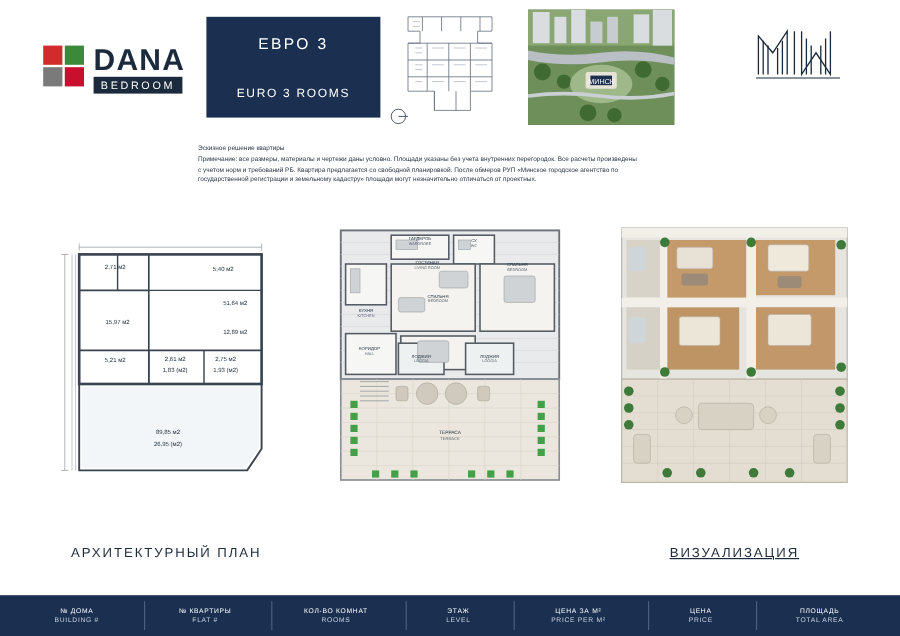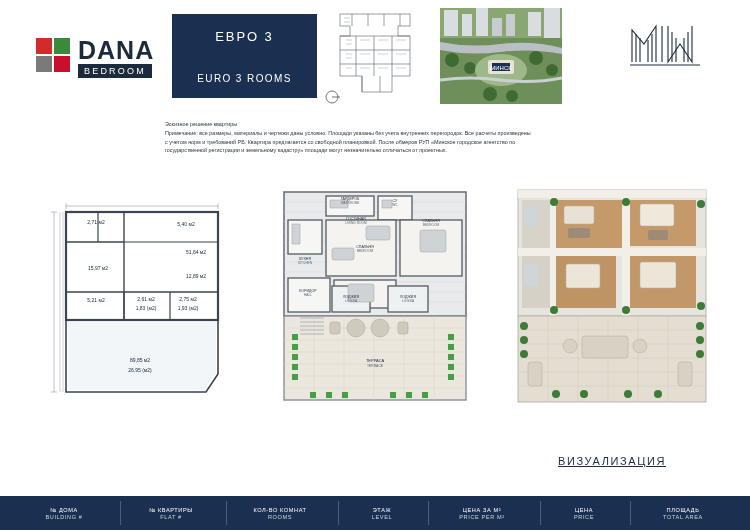--- a/index.html
+++ b/index.html
@@ -396,20 +396,21 @@
           <circle cx="192" cy="154" r="4"></circle>
           <circle cx="192" cy="168" r="4"></circle>
         <circle cx="48" cy="208" r="4"></circle>
           <circle cx="76" cy="208" r="4"></circle>
           <circle cx="120" cy="208" r="4"></circle>
           <circle cx="150" cy="208" r="4"></circle>
       </g>
     </svg>
   </div>
 
+  <div class="panel-caption c1">АРХИТЕКТУРНЫЙ ПЛАН</div>
   <div class="panel-caption c3">ВИЗУАЛИЗАЦИЯ</div>
 
   <div class="footer">
     <div class="fcell" style="left:20px;width:88px;">
       <div class="ru">№ ДОМА</div>
       <div class="en">BUILDING #</div>
     </div>
     <div class="fdiv" style="left:120px;"></div>
     <div class="fcell" style="left:126px;width:90px;">
       <div class="ru">№ КВАРТИРЫ</div>

